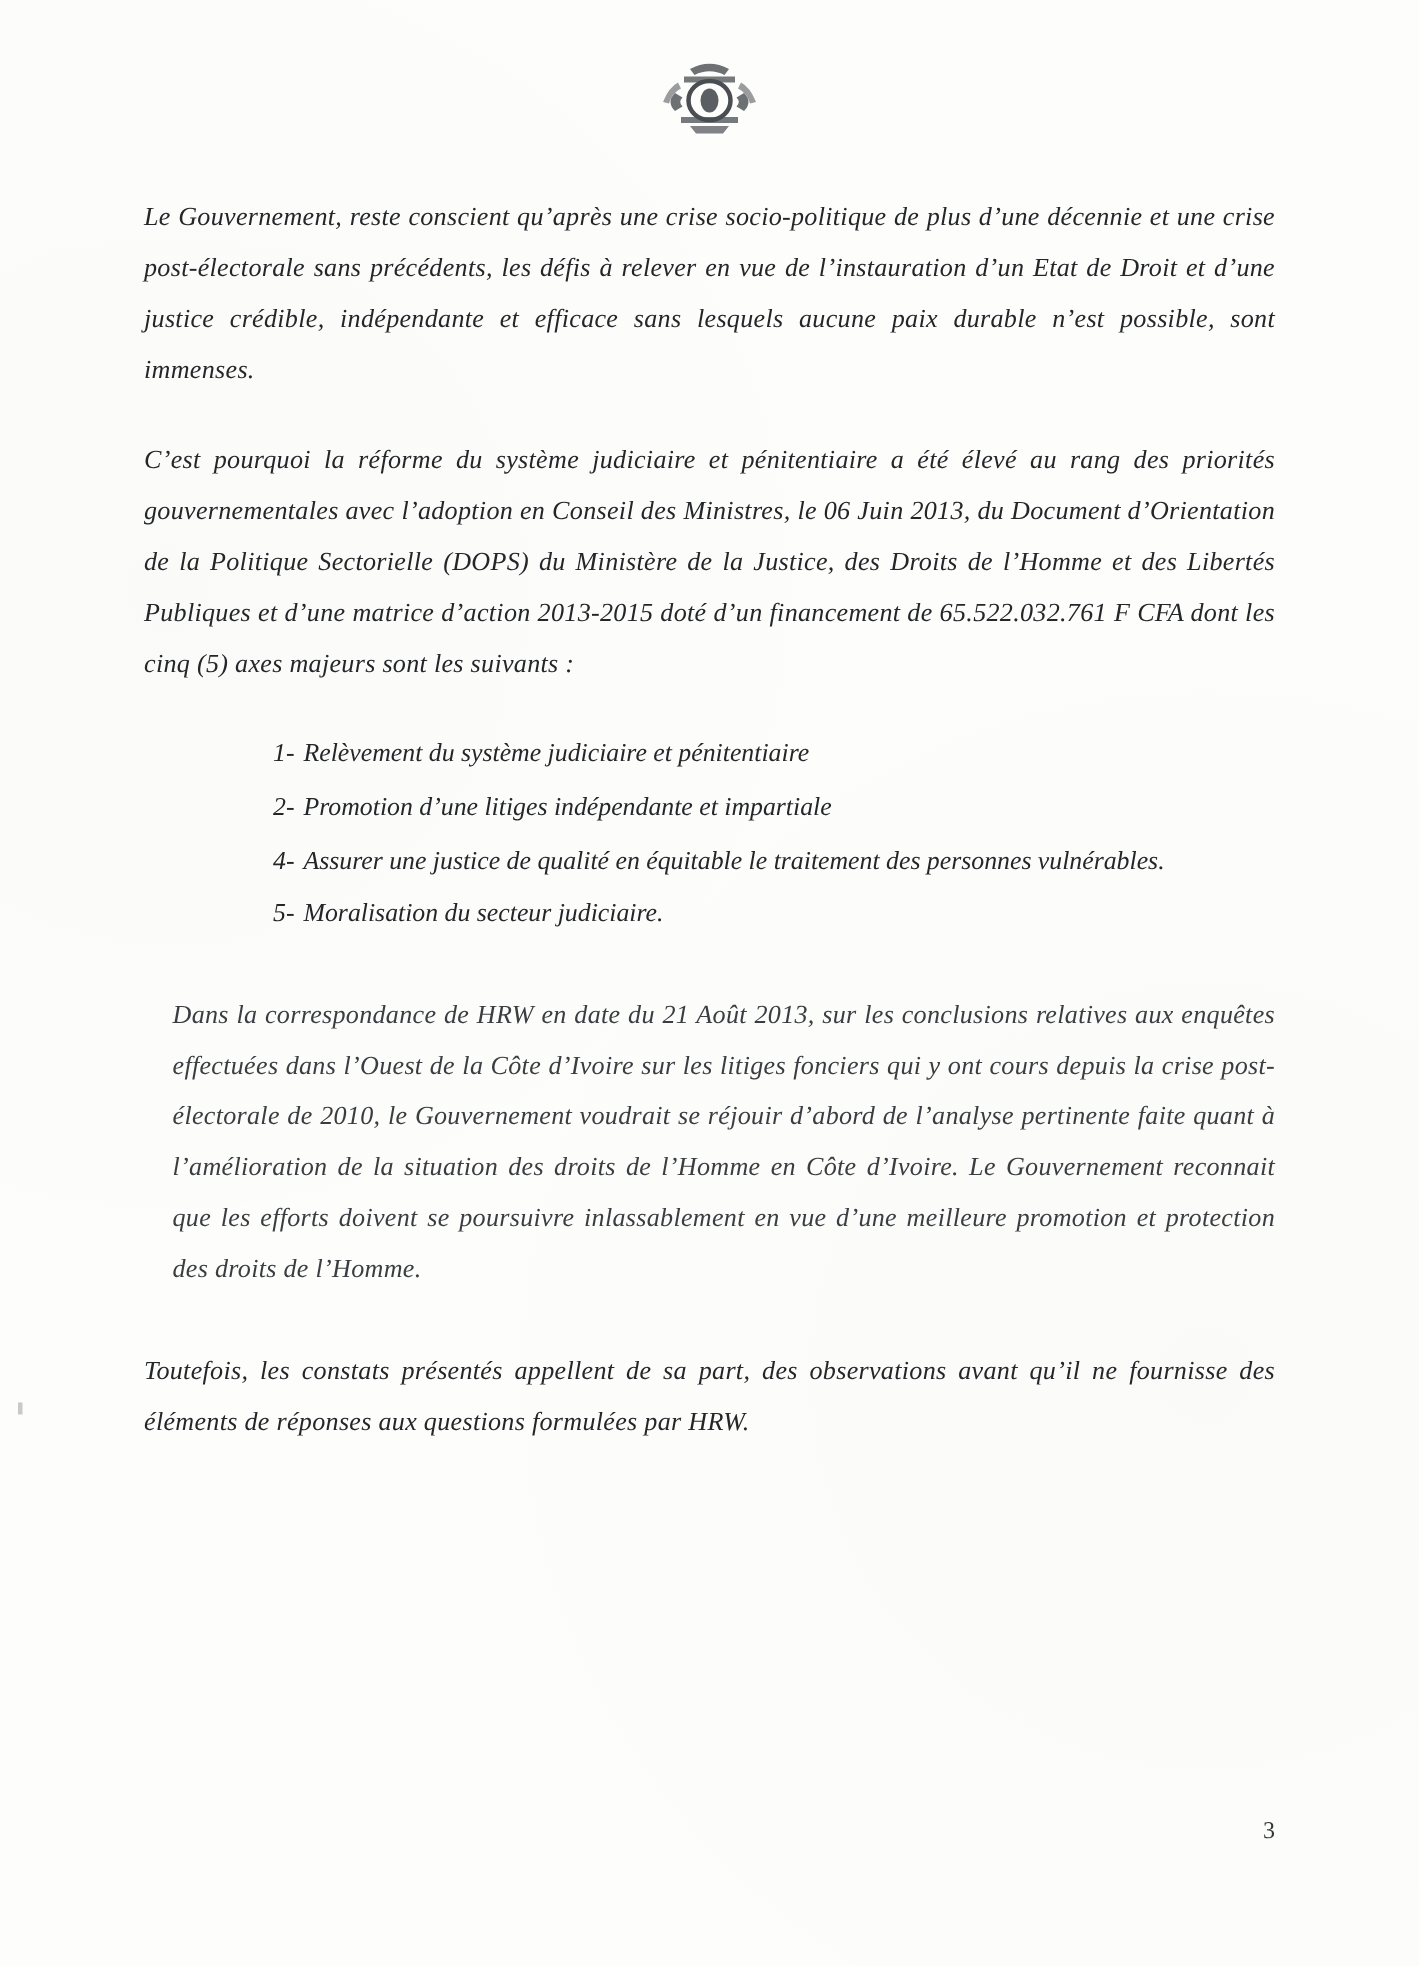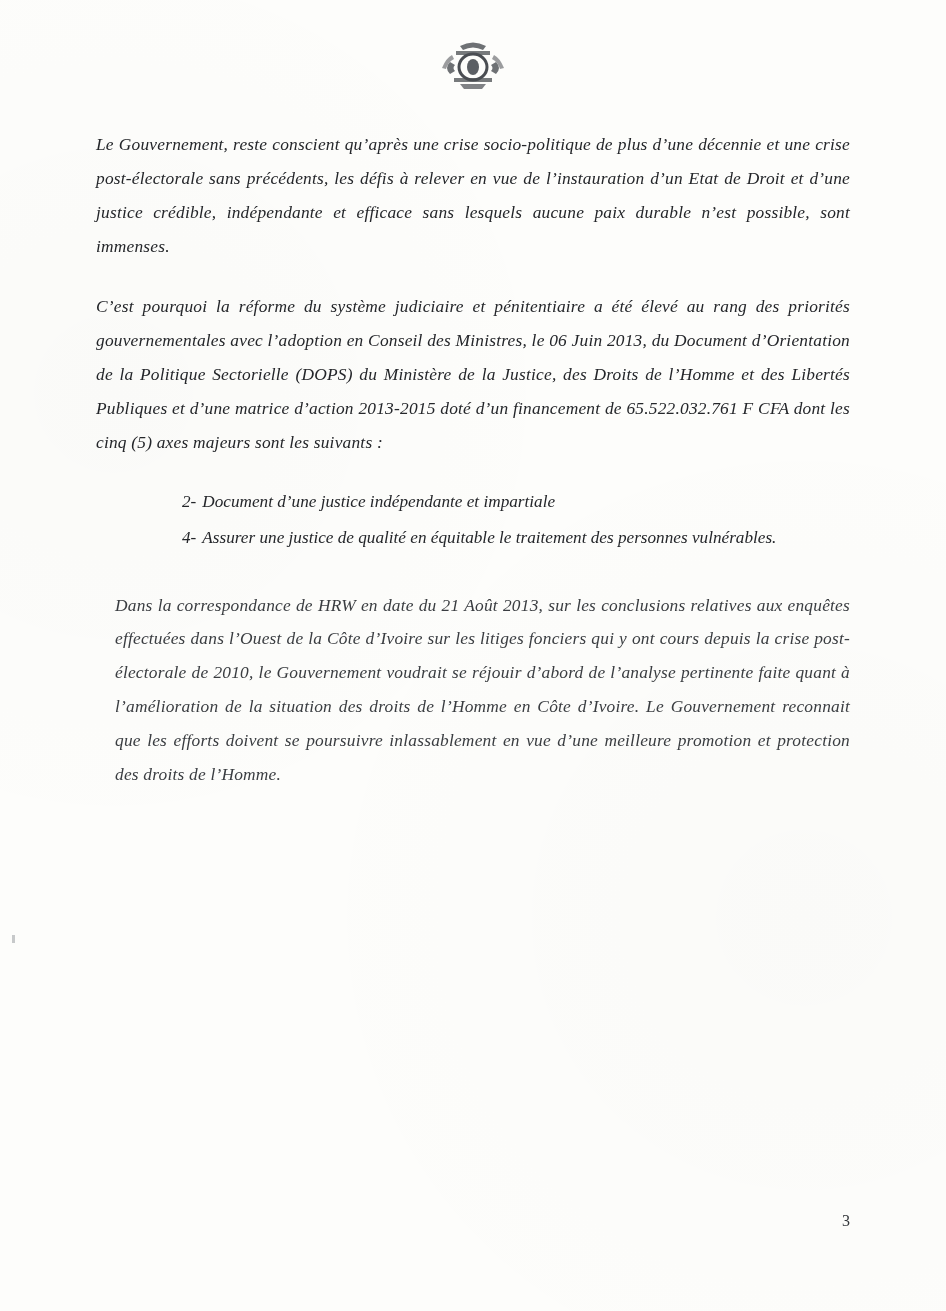--- a/index.html
+++ b/index.html
@@ -106,33 +106,40 @@
   </div>
 
   <div class="content">
 
     <p class="para">Le Gouvernement, reste conscient qu’après une crise socio-politique de plus d’une décennie et une crise post-électorale sans précédents, les défis à relever en vue de l’instauration d’un Etat de Droit et d’une justice crédible, indépendante et efficace sans lesquels aucune paix durable n’est possible, sont immenses.</p>
 
     <p class="para">C’est pourquoi la réforme du système judiciaire et pénitentiaire a été élevé au rang des priorités gouvernementales avec l’adoption en Conseil des Ministres, le 06 Juin 2013, du Document d’Orientation de la Politique Sectorielle (DOPS) du Ministère de la Justice, des Droits de l’Homme et des Libertés Publiques et d’une matrice d’action 2013-2015 doté d’un financement de 65.522.032.761 F CFA dont les cinq (5) axes majeurs sont les suivants :</p>
 
     <ul class="list">
       <li>
-        <span class="num">2-</span><span>Document d’une justice indépendante et impartiale</span>
+        <span class="num">1-</span><span>Relèvement du système judiciaire et pénitentiaire</span>
+      </li>
+      <li>
+        <span class="num">2-</span><span>Promotion d’une litiges indépendante et impartiale</span>
       </li>
       <li class="wrap">
         <span class="num">4-</span><span>Assurer une justice de qualité en équitable le traitement des personnes vulnérables.</span>
+      </li>
+      <li>
+        <span class="num">5-</span><span>Moralisation du secteur judiciaire.</span>
       </li>
     </ul>
 
     <div class="spacer-sm"></div>
 
     <p class="para fade">Dans la correspondance de HRW en date du 21 Août 2013, sur les conclusions relatives aux enquêtes effectuées dans l’Ouest de la Côte d’Ivoire sur les litiges fonciers qui y ont cours depuis la crise post-électorale de 2010, le Gouvernement voudrait se réjouir d’abord de l’analyse pertinente faite quant à l’amélioration de la situation des droits de l’Homme en Côte d’Ivoire. Le Gouvernement reconnait que les efforts doivent se poursuivre inlassablement en vue d’une meilleure promotion et protection des droits de l’Homme.</p>
 
     <div class="spacer-sm"></div>
 
+    <p class="para">Toutefois, les constats présentés appellent de sa part, des observations avant qu’il ne fournisse des éléments de réponses aux questions formulées par HRW.</p>
 
   </div>
 
   <div class="speck"></div>
 
   <div class="page-number">3</div>
 
 </div>
 
 </body></html>

